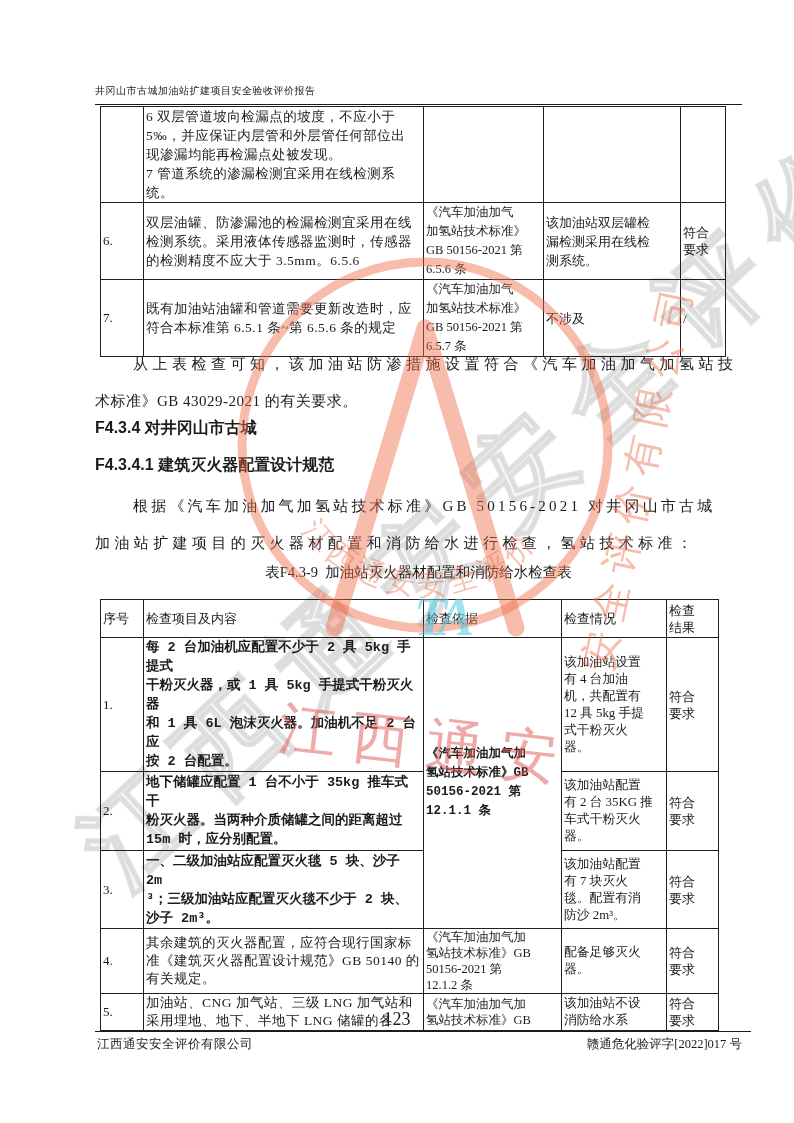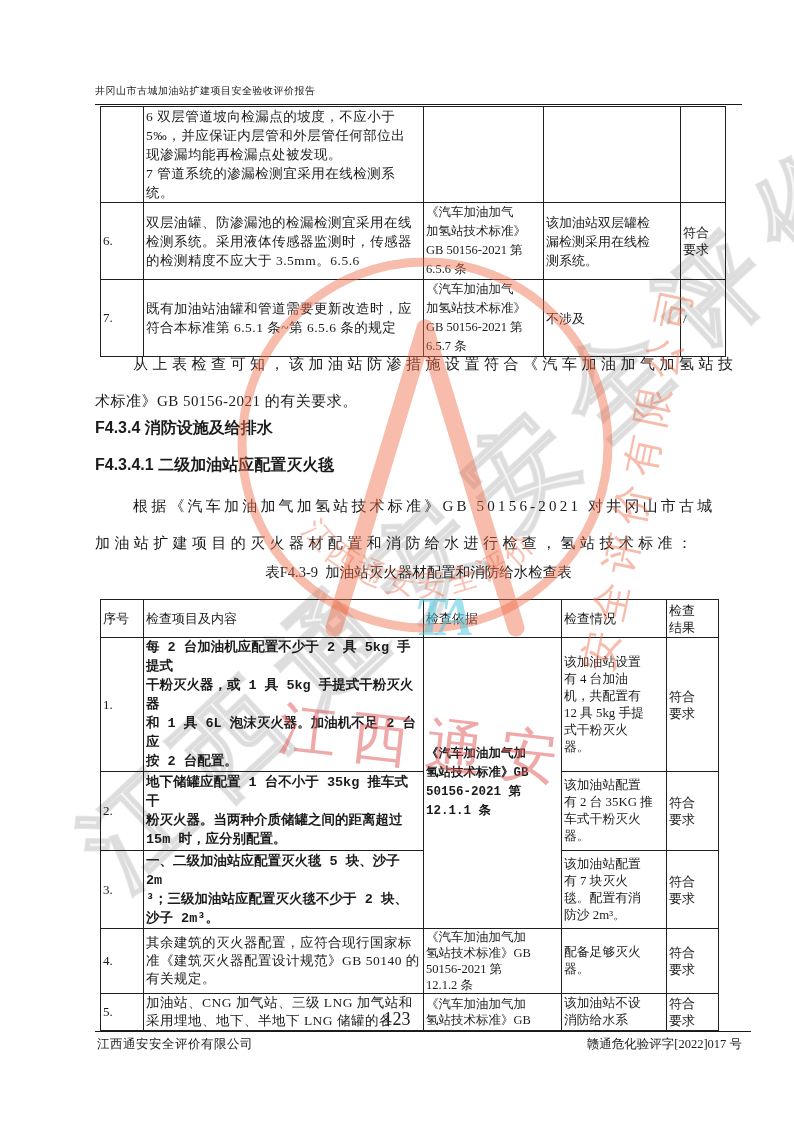--- a/index.html
+++ b/index.html
@@ -104,24 +104,24 @@
 加氢站技术标准》
 GB 50156-2021 第
 6.5.7 条</td>
         <td class="t-sit">不涉及</td>
         <td class="t-res">/</td>
       </tr>
     </tbody>
       </table>
 
     <div class="pline" style="left:133px;top:355px;letter-spacing:4.5px;">从上表检查可知，该加油站防渗措施设置符合《汽车加油加气加氢站技</div>
-    <div class="pline" style="left:95px;top:392px;letter-spacing:.5px;">术标准》GB 50156-2021 的有关要求。</div>
-
-    <div class="h-sans" style="top:418px;">F4.3.4 消防设施及给排水</div>
-    <div class="h-sans" style="top:455px;">F4.3.4.1 二级加油站应配置灭火毯</div>
+    <div class="pline" style="left:95px;top:392px;letter-spacing:.5px;">术标准》GB 43029-2021 的有关要求。</div>
+
+    <div class="h-sans" style="top:418px;">F4.3.4 对井冈山市古城</div>
+    <div class="h-sans" style="top:455px;">F4.3.4.1 建筑灭火器配置设计规范</div>
 
     <div class="pline" style="left:133px;top:497px;letter-spacing:3.2px;">根据《汽车加油加气加氢站技术标准》GB 50156-2021 对井冈山市古城</div>
     <div class="pline" style="left:95px;top:534px;letter-spacing:4.4px;">加油站扩建项目的灭火器材配置和消防给水进行检查，氢站技术标准：</div>
 
     <div class="caption">表F4.3-9&nbsp;&nbsp;加油站灭火器材配置和消防给水检查表</div>
 
     <table class="tbl-main">
       <colgroup>
         <col style="width:43px">
           <col style="width:280px">

